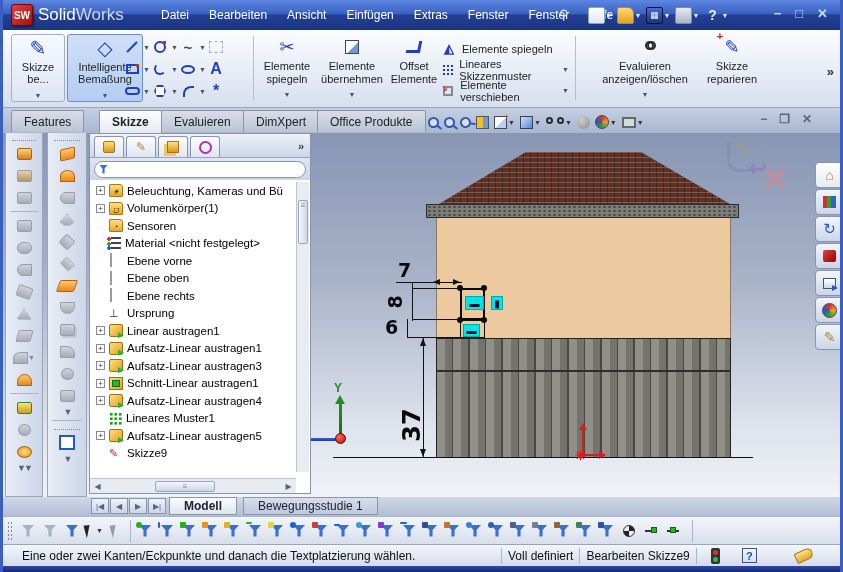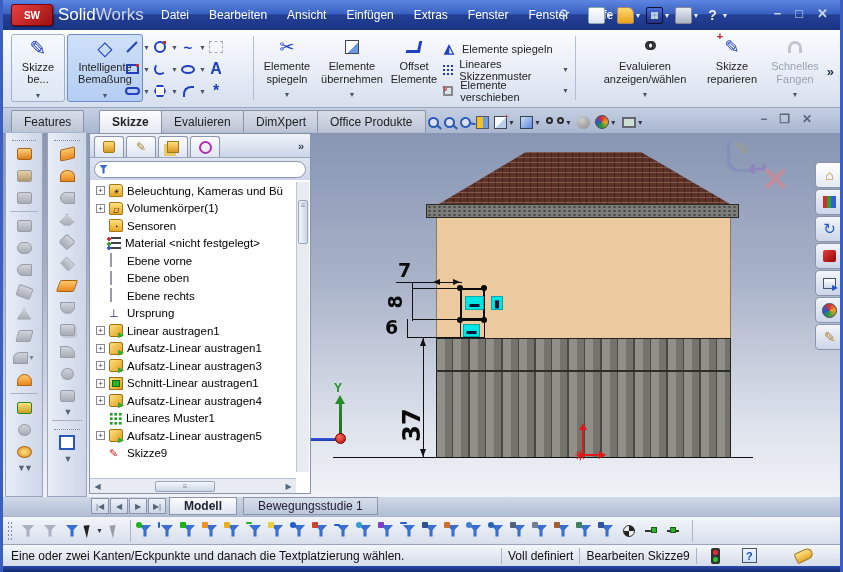--- a/index.html
+++ b/index.html
@@ -4,21 +4,21 @@
 <style>
   * { margin:0; padding:0; box-sizing:border-box; }
   html,body { width:843px; height:572px; font-family:"Liberation Sans",sans-serif; }
   #app { position:relative; width:843px; height:572px; background:#dce4f0; overflow:hidden;
          border-left:3px solid #3a5fc0; border-right:3px solid #3a5fc0; }
 
   
   .titlebar { position:absolute; left:0; top:0; width:100%; height:30px;
     background:linear-gradient(#5c86e0 0%, #3a62c4 45%, #234095 50%, #1b3484 100%); color:#fff; }
   .logo { position:absolute; left:8px; top:3px; height:24px; display:flex; align-items:center; gap:5px; }
-  .swcube { width:42px; height:22px; background:linear-gradient(135deg,#e84040,#a01010);
+  .swcube { width:22px; height:22px; background:linear-gradient(135deg,#e84040,#a01010);
     border:1px solid #700; border-radius:3px; color:#fff; font-size:10px; font-weight:bold;
     display:flex; align-items:center; justify-content:center; box-shadow:1px 1px 2px rgba(0,0,0,.5); }
   .logo-bold { font-size:17px; font-weight:normal; color:#fff; }
   .logo-light { font-size:17px; font-weight:normal; color:#cdd6ea; }
   .menubar { position:absolute; left:148px; top:0; height:30px; display:flex; align-items:center; }
   .menu-item { padding:4px 10px; font-size:12px; color:#fff; cursor:default; }
   .pin-ico { position:absolute; left:556px; top:7px; width:16px; height:16px; color:#dfe6f6; font-size:13px; }
   .quickbar { position:absolute; left:580px; top:2px; height:26px; display:flex; align-items:center; gap:2px;
     padding:0 4px; }
   .qbtn { display:flex; align-items:center; height:22px; padding:0 1px; }
@@ -241,21 +241,21 @@
   .fbtn { width:22px; height:22px; display:flex; align-items:center; justify-content:center; position:relative; flex:none; }
   .funnel { width:13px; height:12px; clip-path:polygon(0 0,100% 0,62% 45%,62% 100%,38% 100%,38% 45%); background:#3a6fd0; }
   .funnel.gray { background:#aab2c0; }
   .fbadge { position:absolute; left:2px; top:2px; width:6px; height:6px; border-radius:1px; }
   .fsep { width:1px; height:22px; background:#aab4c8; margin:0 3px; flex:none; }
   .cursor-ico { width:0; height:0; border-left:6px solid #222; border-right:5px solid transparent; border-bottom:12px solid transparent; border-top:1px solid transparent; transform:rotate(-15deg); }
 
   .statusbar { position:absolute; left:0; top:544px; width:843px; height:22px;
     background:linear-gradient(#f4f6fa,#d4dcea); border-top:1px solid #98a4ba; font-size:12px; color:#111;
     display:flex; align-items:center; }
-  .sb-msg { margin-left:8px; }
+  .sb-msg { margin-left:19px; }
   .sb-right { position:absolute; left:492px; display:flex; align-items:center; height:22px; }
   .sb-sep { width:1px; height:16px; background:#aab4c8; margin:0 6px; }
   .traffic { width:9px; height:16px; background:#333; border-radius:2px; position:relative; margin:0 8px; }
   .traffic::before { content:''; position:absolute; left:2px; top:2px; width:5px; height:5px; border-radius:50%; background:#e03030; }
   .traffic::after { content:''; position:absolute; left:2px; bottom:2px; width:5px; height:5px; border-radius:50%; background:#30c030; }
   .helpbox { width:15px; height:15px; border:1px solid #456; background:linear-gradient(#eef4ff,#cfe0f4); color:#1a50b0;
     font-weight:bold; font-size:11px; display:flex; align-items:center; justify-content:center; margin-left:14px; }
   .tagico { position:absolute; left:300px; width:18px; height:11px; background:linear-gradient(#ffe080,#e0a828); border:1px solid #a07818;
     border-radius:2px 6px 6px 2px; transform:rotate(-25deg); }
   .bottomedge { position:absolute; left:0; top:566px; width:843px; height:6px; background:linear-gradient(#2a4aa8,#122a6e); }
@@ -422,35 +422,27 @@
     <div class="rib-sep" style="left:572px;"></div>
 
     <div class="stackbtn" style="left:592px; width:100px;">
       <span class="sico">
           <span class="glasses">
             <b></b>
             <b></b>
           </span>
         </span>
       <span>Evaluieren</span>
-        <span>anzeigen/wählen</span>
+        <span>anzeigen/löschen</span>
       <span class="ddv">▼</span>
     </div>
     <div class="stackbtn" style="left:698px; width:62px;">
       <span class="sico pencil-fix"><i>+</i>✎</span>
       <span>Skizze</span>
         <span>reparieren</span>
-    </div>
-    <div class="stackbtn disabled" style="left:764px; width:56px;">
-      <span class="sico">
-          <span class="magnet"></span>
-        </span>
-      <span>Schnelles</span>
-        <span>Fangen</span>
-      <span class="ddv">▼</span>
     </div>
     <div class="overflow-btn">»</div>
   </div>
 
   <div class="tabrow">
     <div class="ctab" style="left:8px;">Features</div>
     <div class="ctab active" style="left:96px;">Skizze</div>
     <div class="ctab" style="left:158px;">Evaluieren</div>
     <div class="ctab" style="left:240px;">DimXpert</div>
     <div class="ctab" style="left:314px;">Office Produkte</div>

